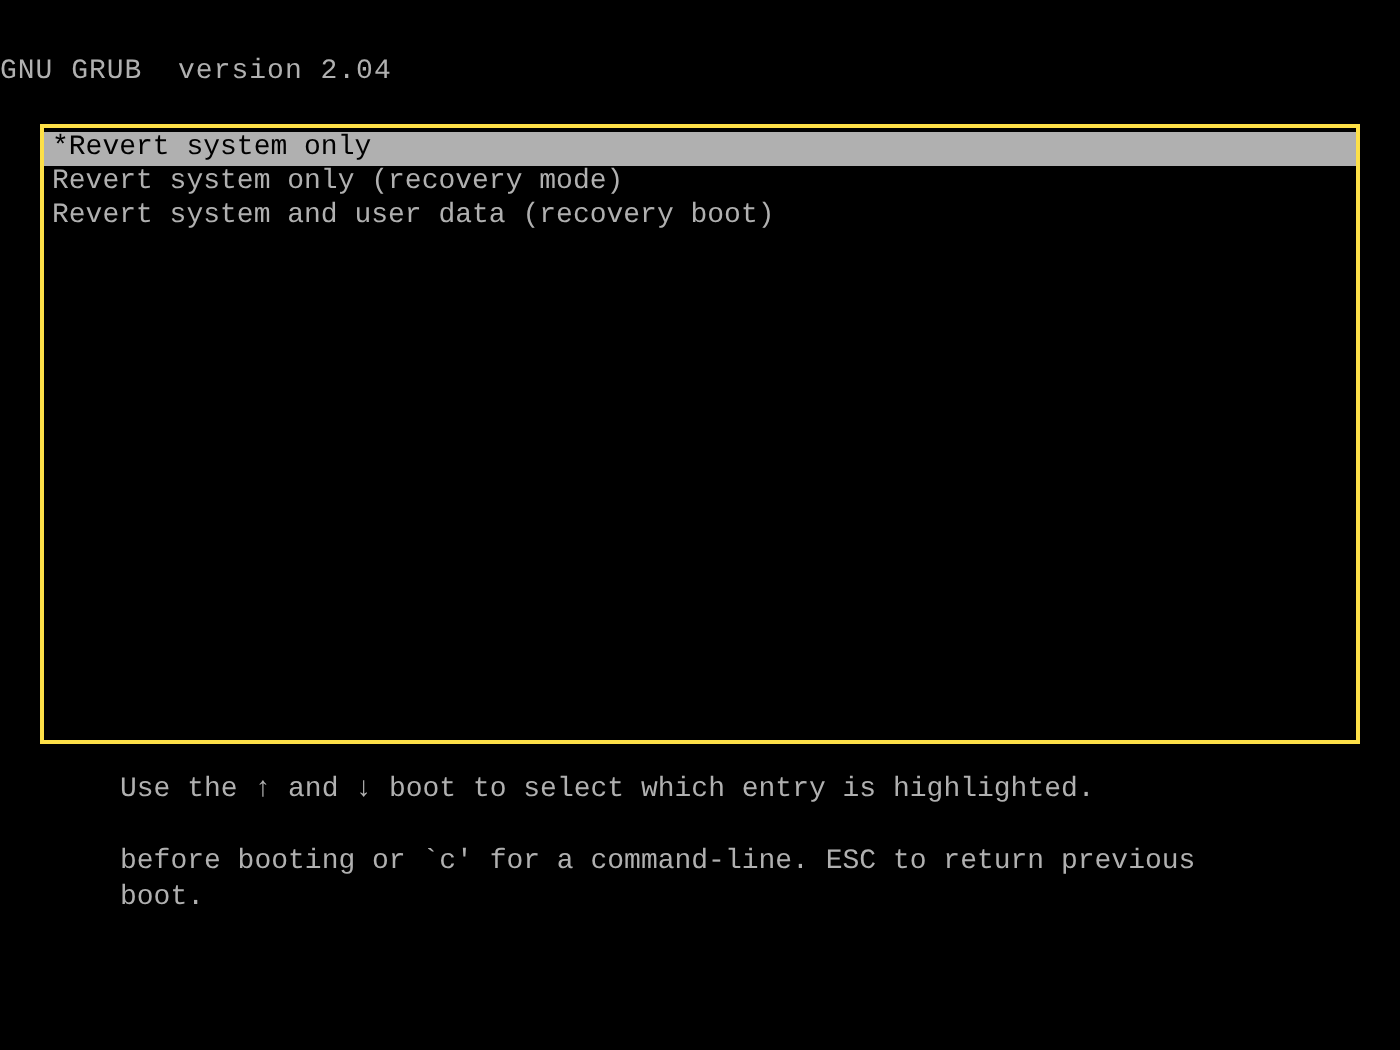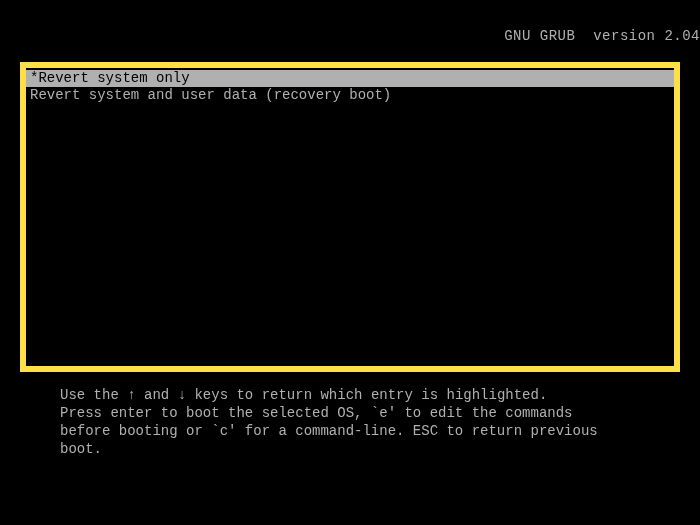--- a/index.html
+++ b/index.html
@@ -11,28 +11,28 @@
       width: 700px;
       height: 525px;
       background: #000;
       font-family: "Courier New", monospace;
       font-size: 14px;
       color: #b0b0b0;
       overflow: hidden;
       position: relative;
     }
     .title {
-      text-align: right;
+      text-align: left;
       padding-top: 28px;
       padding-bottom: 18px;
       letter-spacing: 0.5px;
     }
     .menu-box {
       margin: 0 20px;
-      border: 6px solid #fde047;
+      border: 2px solid #fde047;
       height: 310px;
       padding: 2px 0;
     }
     .menu-item {
       padding: 0 4px;
       white-space: nowrap;
       line-height: 17px;
       height: 17px;
     }
     .menu-item.selected {
@@ -49,21 +49,22 @@
   </style>
 </head>
 <body>
 
 <div class="title">
   <span>GNU GRUB</span>&nbsp;&nbsp;<span>version 2.04</span>
 </div>
 
 <div class="menu-box" id="menu-box">
 <div class="menu-item selected">*Revert system only</div>
+    <div class="menu-item"> Revert system only (recovery mode)</div>
     <div class="menu-item"> Revert system and user data (recovery boot)</div>
   </div>
 
 <div class="help-text">
-  <span>Use the </span><span class="arrow">↑</span><span> and </span><span class="arrow">↓</span><span> keys to return which entry is highlighted.</span><br>
-  <span>Press enter to boot the selected OS, `e' to edit the commands</span><br>
+  <span>Use the </span><span class="arrow">↑</span><span> and </span><span class="arrow">↓</span><span> boot to select which entry is highlighted.</span><br>
+  <br>
   <span>before booting or `c' for a command-line. ESC to return previous</span><br>
   <span>boot.</span>
 </div>
 
 </body></html>

